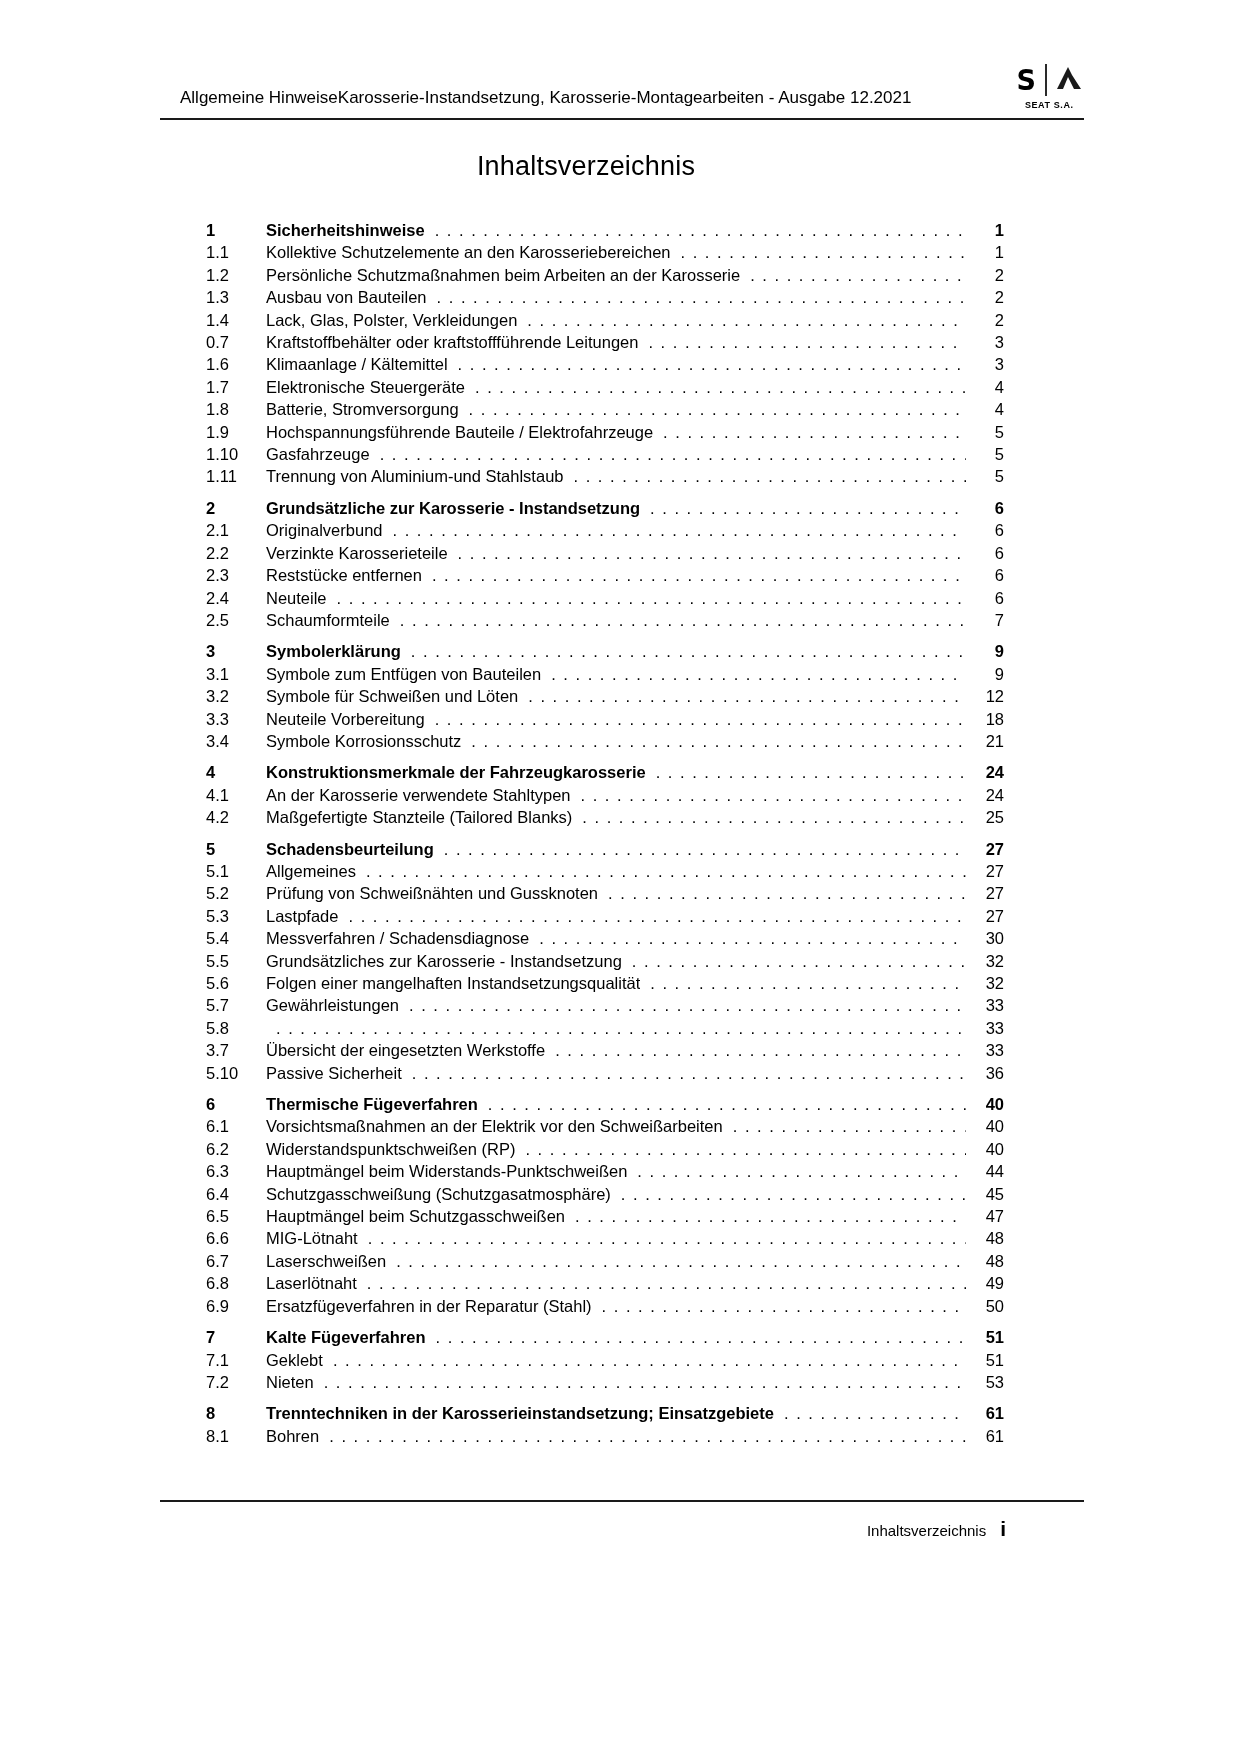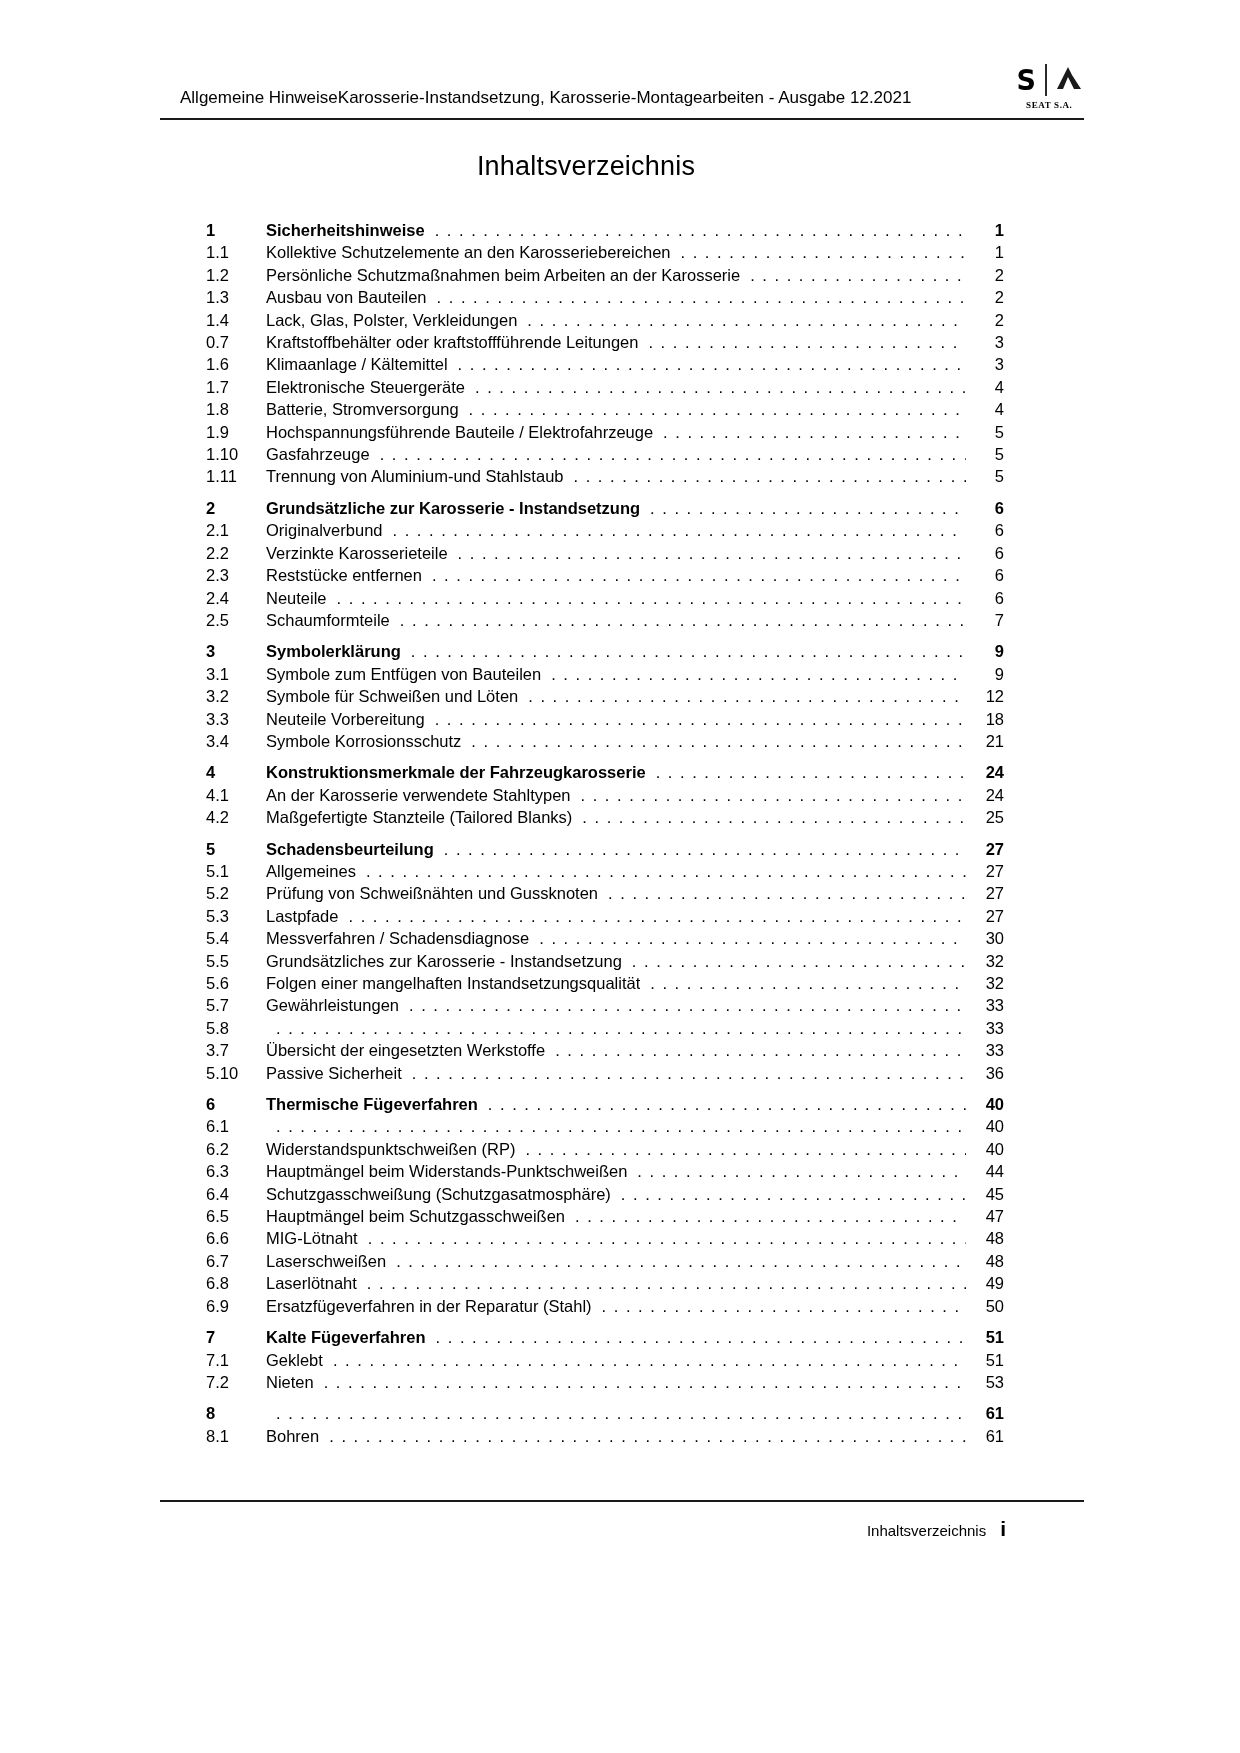--- a/index.html
+++ b/index.html
@@ -55,21 +55,20 @@
     width: 2px;
     height: 32px;
     background: #2a2a2a;
   }
   .brand-name {
     font-size: 9px;
     font-weight: bold;
     letter-spacing: 0.6px;
     margin-top: 3px;
     white-space: nowrap;
-    font-family: Liberation Serif, serif;
   }
 
   
   .page-title {
     position: absolute;
     top: 140px;
     left: 132px;
     right: 200px;
     text-align: center;
     font-size: 27px;
@@ -408,20 +407,21 @@
 
     <div class="toc-row section">
       <span class="toc-num">6</span>
       <span class="toc-title">Thermische Fügeverfahren</span>
       <span class="toc-dots">. . . . . . . . . . . . . . . . . . . . . . . . . . . . . . . . . . . . . . . . . . . . . . . . . . . . . . . . . . . . . . . . . . . . . . . . . . . . . . . . . . . . . . . . . . . . . . . . . . . . . . . . . . . . . . . . . . . . . . . . . . . . . . . . . . . . . . . . . . . . </span>
       <span class="toc-page">40</span>
     </div>
 
     <div class="toc-row">
       <span class="toc-num">6.1</span>
+      <span class="toc-title">Vorsichtsmaßnahmen an der Elektrik vor den Schweißarbeiten</span>
       <span class="toc-dots">. . . . . . . . . . . . . . . . . . . . . . . . . . . . . . . . . . . . . . . . . . . . . . . . . . . . . . . . . . . . . . . . . . . . . . . . . . . . . . . . . . . . . . . . . . . . . . . . . . . . . . . . . . . . . . . . . . . . . . . . . . . . . . . . . . . . . . . . . . . . </span>
       <span class="toc-page">40</span>
     </div>
 
     <div class="toc-row">
       <span class="toc-num">6.2</span>
       <span class="toc-title">Widerstandspunktschweißen (RP)</span>
       <span class="toc-dots">. . . . . . . . . . . . . . . . . . . . . . . . . . . . . . . . . . . . . . . . . . . . . . . . . . . . . . . . . . . . . . . . . . . . . . . . . . . . . . . . . . . . . . . . . . . . . . . . . . . . . . . . . . . . . . . . . . . . . . . . . . . . . . . . . . . . . . . . . . . . </span>
       <span class="toc-page">40</span>
     </div>
@@ -491,20 +491,21 @@
 
     <div class="toc-row">
       <span class="toc-num">7.2</span>
       <span class="toc-title">Nieten</span>
       <span class="toc-dots">. . . . . . . . . . . . . . . . . . . . . . . . . . . . . . . . . . . . . . . . . . . . . . . . . . . . . . . . . . . . . . . . . . . . . . . . . . . . . . . . . . . . . . . . . . . . . . . . . . . . . . . . . . . . . . . . . . . . . . . . . . . . . . . . . . . . . . . . . . . . </span>
       <span class="toc-page">53</span>
     </div>
 
     <div class="toc-row section">
       <span class="toc-num">8</span>
+      <span class="toc-title">Trenntechniken in der Karosserieinstandsetzung; Einsatzgebiete</span>
       <span class="toc-dots">. . . . . . . . . . . . . . . . . . . . . . . . . . . . . . . . . . . . . . . . . . . . . . . . . . . . . . . . . . . . . . . . . . . . . . . . . . . . . . . . . . . . . . . . . . . . . . . . . . . . . . . . . . . . . . . . . . . . . . . . . . . . . . . . . . . . . . . . . . . . </span>
       <span class="toc-page">61</span>
     </div>
 
     <div class="toc-row">
       <span class="toc-num">8.1</span>
       <span class="toc-title">Bohren</span>
       <span class="toc-dots">. . . . . . . . . . . . . . . . . . . . . . . . . . . . . . . . . . . . . . . . . . . . . . . . . . . . . . . . . . . . . . . . . . . . . . . . . . . . . . . . . . . . . . . . . . . . . . . . . . . . . . . . . . . . . . . . . . . . . . . . . . . . . . . . . . . . . . . . . . . . </span>
       <span class="toc-page">61</span>
     </div>

